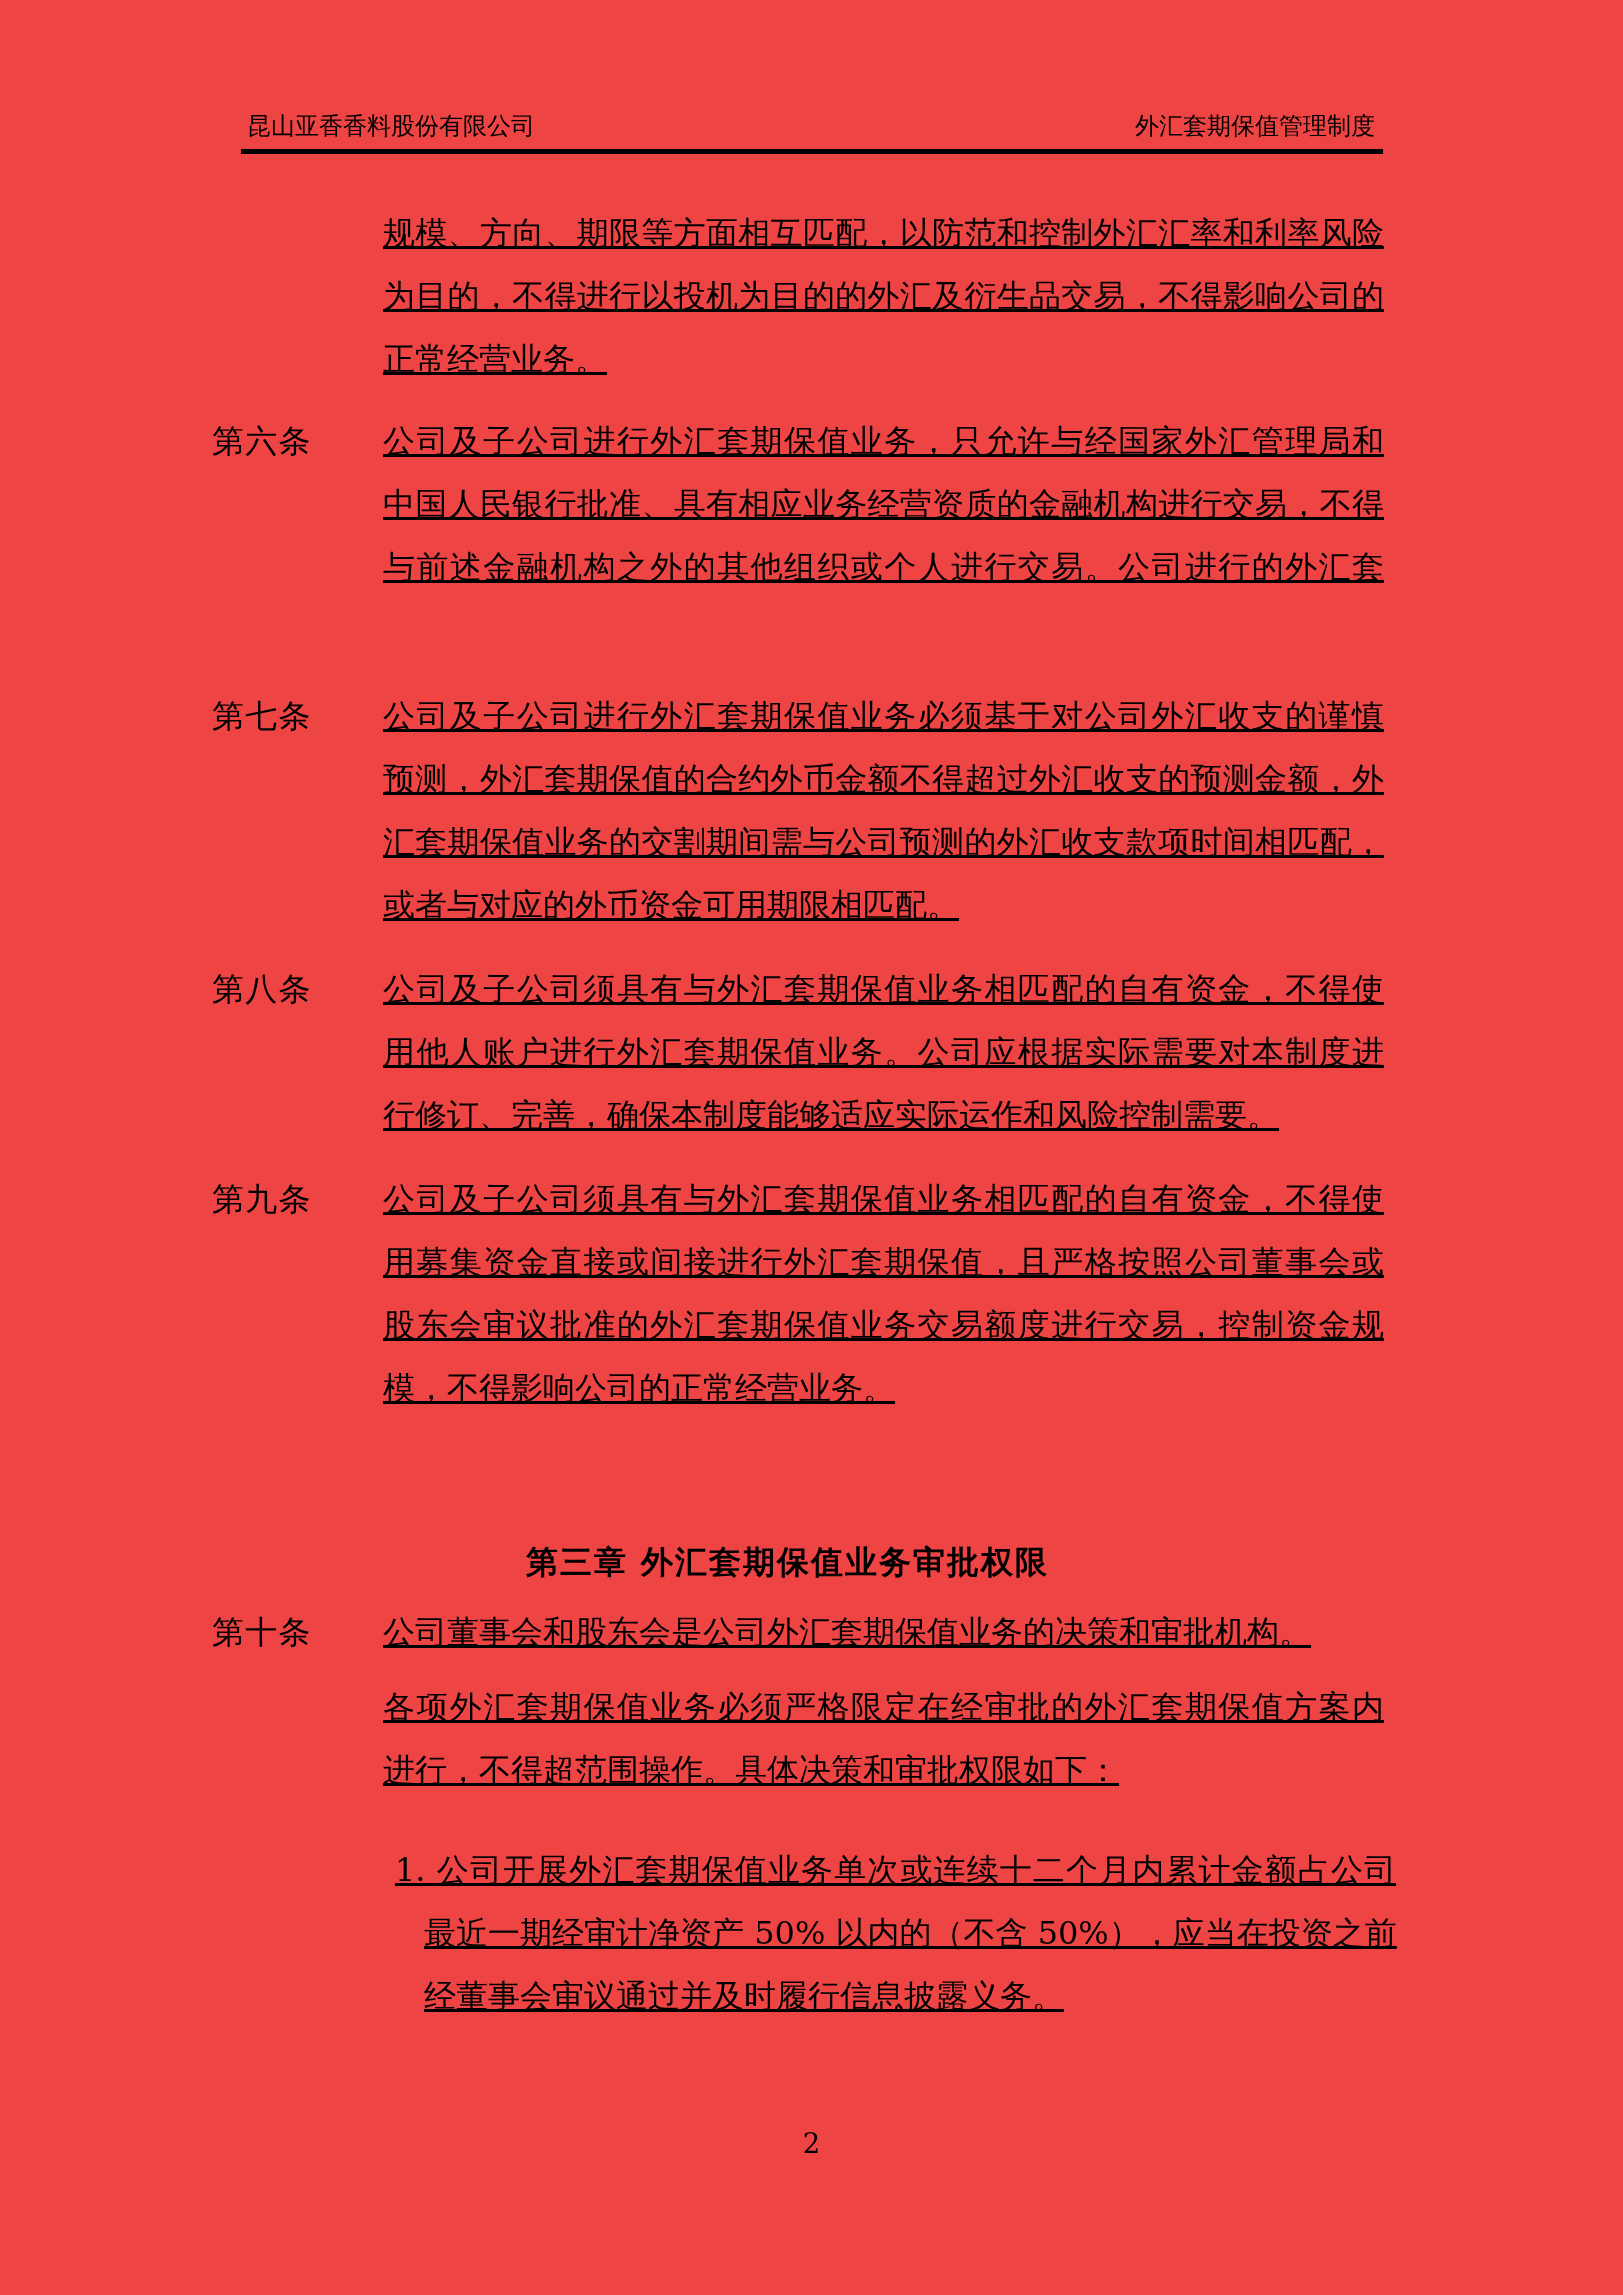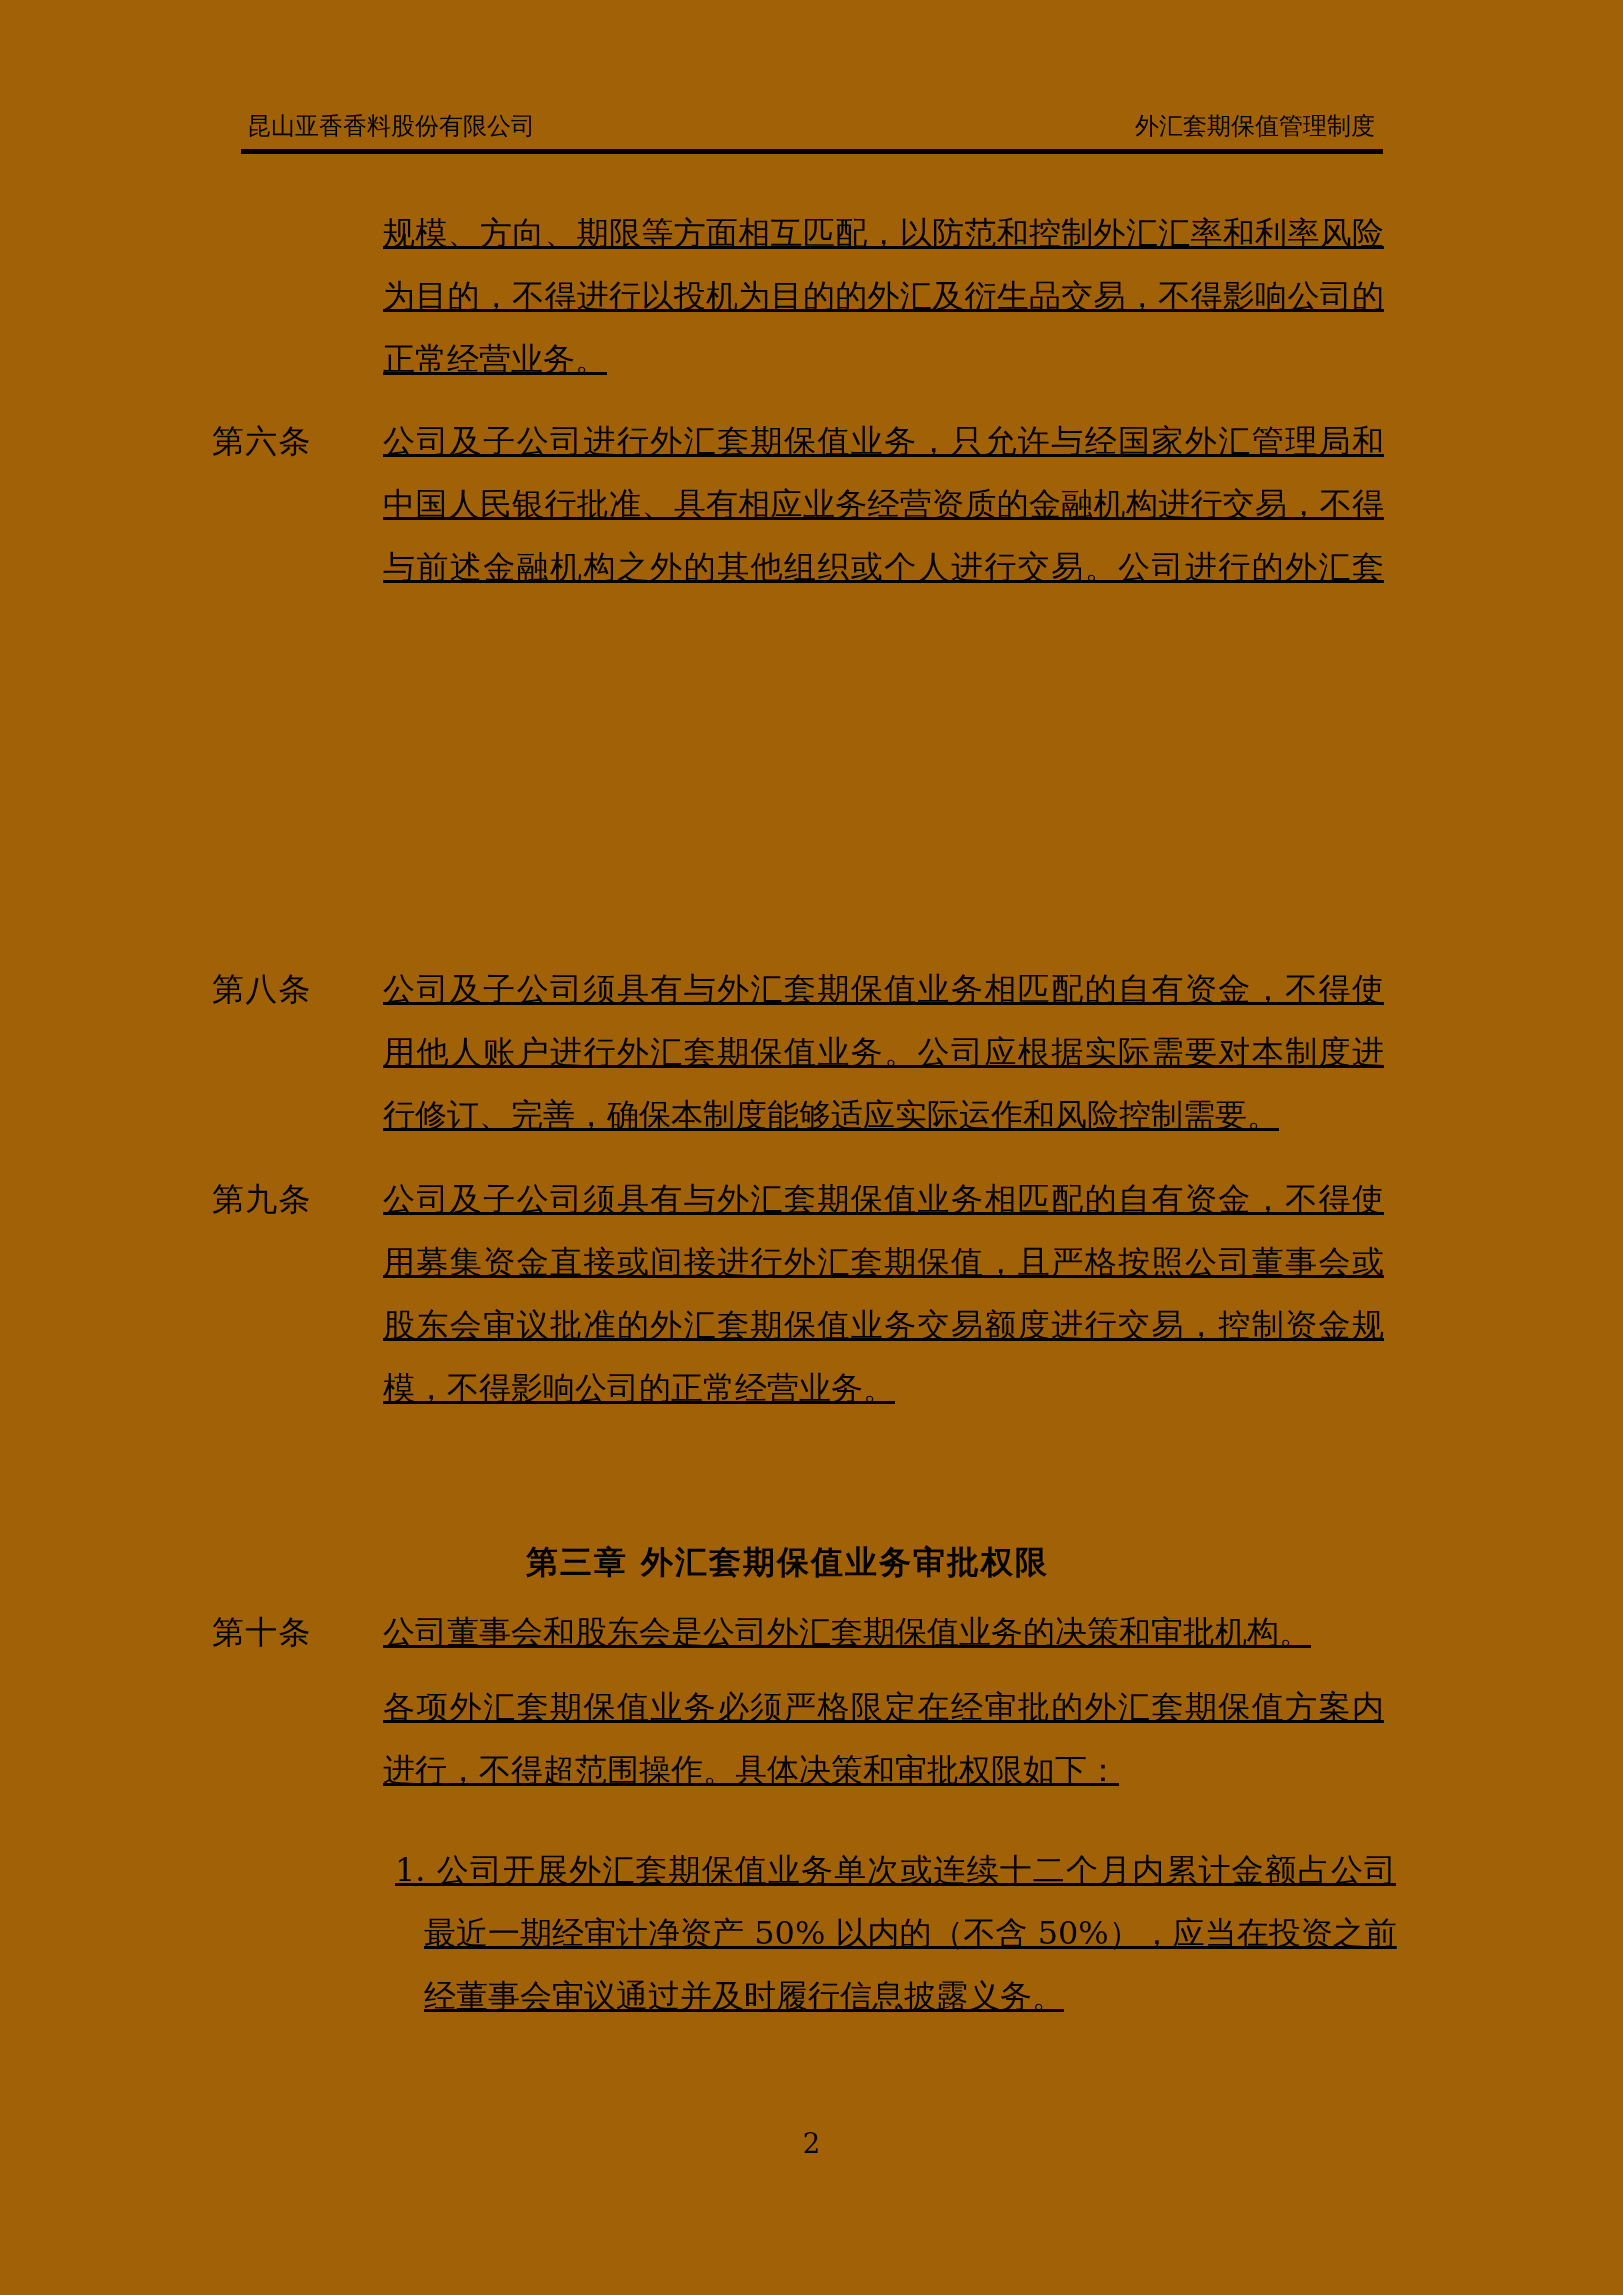--- a/index.html
+++ b/index.html
@@ -10,21 +10,21 @@
   body {
     width: 1623px;
     height: 2295px;
     position: relative;
     font-family: "DejaVu Serif", "Liberation Serif", serif;
     color: #000000;
   }
   .page {
     position: absolute;
     inset: 0;
-    background: #a16207;
+    background: #ef4444;
     overflow: hidden;
   }
   
   .header {
     position: absolute;
     top: 112px;
     left: 247px;
     right: 248px;
     display: flex;
     justify-content: space-between;
@@ -117,20 +117,29 @@
 
   <section class="block" style="top:410px">
     <span class="label">第六条</span>
     <div class="lines">
         <div class="tl">公司及子公司进行外汇套期保值业务，只允许与经国家外汇管理局和</div>
         <div class="tl">中国人民银行批准、具有相应业务经营资质的金融机构进行交易，不得</div>
         <div class="tl">与前述金融机构之外的其他组织或个人进行交易。公司进行的外汇套</div>
       </div>
   </section>
 
+  <section class="block" style="top:685px">
+    <span class="label">第七条</span>
+    <div class="lines">
+        <div class="tl">公司及子公司进行外汇套期保值业务必须基于对公司外汇收支的谨慎</div>
+        <div class="tl">预测，外汇套期保值的合约外币金额不得超过外汇收支的预测金额，外</div>
+        <div class="tl">汇套期保值业务的交割期间需与公司预测的外汇收支款项时间相匹配，</div>
+        <div class="tl last">或者与对应的外币资金可用期限相匹配。</div>
+      </div>
+  </section>
 
   <section class="block" style="top:958px">
     <span class="label">第八条</span>
     <div class="lines">
         <div class="tl">公司及子公司须具有与外汇套期保值业务相匹配的自有资金，不得使</div>
         <div class="tl">用他人账户进行外汇套期保值业务。公司应根据实际需要对本制度进</div>
         <div class="tl last">行修订、完善，确保本制度能够适应实际运作和风险控制需要。</div>
       </div>
   </section>
 

